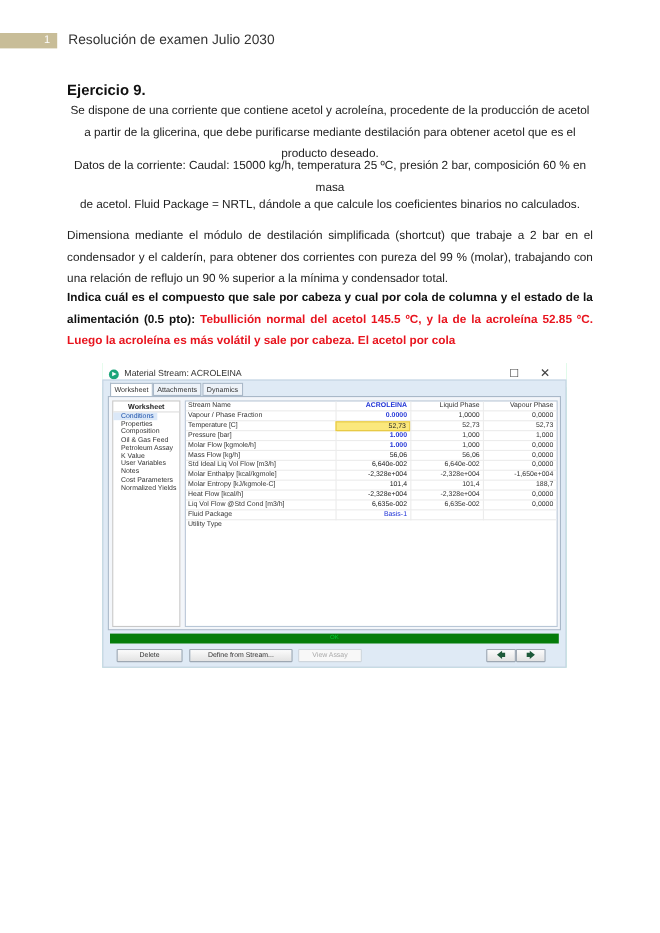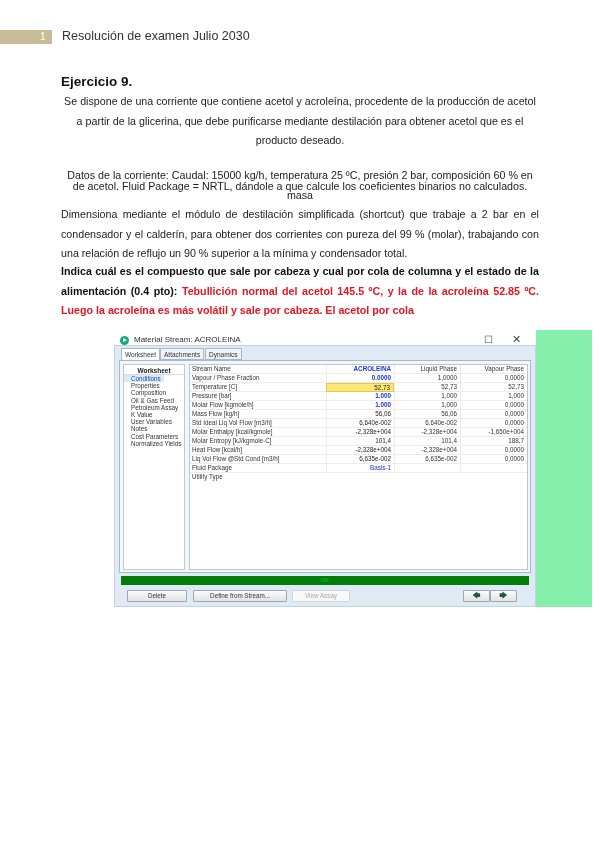--- a/index.html
+++ b/index.html
@@ -8,28 +8,28 @@
 
   .hdr-bar { position: absolute; left: 0; top: 30px; width: 52px; height: 14px; background: #c8bd98; }
   .hdr-num { position: absolute; left: 40px; top: 31px; font-size: 10px; color: #fff; }
   .hdr-title { position: absolute; left: 62px; top: 29px; font-size: 12.5px; color: #333; }
 
   .content { position: absolute; left: 61px; top: 0; width: 478px; }
   .h1 { position: absolute; top: 74px; font-size: 13.5px; font-weight: bold; color: #111; }
   .p { position: absolute; font-size: 10.7px; line-height: 19.5px; color: #222; width: 478px; text-align: center; }
   .p.justify { text-align: justify; text-align-last: left; }
   .p1 { top: 92px; }
-  .p2 { top: 166px; }
+  .p2 { top: 142px; }
   .p3 { top: 177px; }
   .p4 { top: 205px; }
   .p5 { top: 262px; font-weight: bold; color: #111; }
   .red { color: #e8141e; }
 
   
-  .dlg { position: absolute; left: 93px; top: 330px; width: 478px; height: 277px; background: #86efac; margin-left: 21px; }
+  .dlg { position: absolute; left: 93px; top: 330px; width: 422px; height: 277px; background: #86efac; }
   .dlg-title { position: absolute; left: 0; top: 0; width: 422px; height: 22px; background: #fff; }
   .app-icon { position: absolute; left: 6px; top: 6px; width: 9px; height: 9px; border-radius: 50%; background: #1ca57a; }
   .app-icon:after { content: ""; position: absolute; left: 3px; top: 2px; border-left: 4px solid #fff; border-top: 2.5px solid transparent; border-bottom: 2.5px solid transparent; }
   .dlg-title-text { position: absolute; left: 20px; top: 5px; font-size: 8px; color: #333; }
   .btn-max { position: absolute; left: 370px; top: 4px; font-size: 10px; color: #444; }
   .btn-close { position: absolute; left: 398px; top: 3px; font-size: 11px; color: #444; }
 
   .dlg-body { position: absolute; left: 0; top: 15px; width: 422px; height: 262px; background: #dfeaf5; border: 1px solid #c4d3e2; }
   .tabs { position: absolute; left: 6px; top: 2px; height: 12px; }
   .tab { position: absolute; top: 0; height: 12px; font-size: 6.5px; line-height: 11px; padding: 0 3px; background: #eef3f9; border: 1px solid #a9b8c8; color: #333; }
@@ -68,21 +68,21 @@
 <div class="hdr-bar"></div>
 <span class="hdr-num">1</span>
 <span class="hdr-title">Resolución de examen Julio 2030</span>
 
 <div class="content">
   <div class="h1">Ejercicio 9.</div>
   <div class="p p1">Se dispone de una corriente que contiene acetol y acroleína, procedente de la producción de acetol a partir de la glicerina, que debe purificarse mediante destilación para obtener acetol que es el producto deseado.</div>
   <div class="p p2">Datos de la corriente: Caudal: 15000 kg/h, temperatura 25 ºC, presión 2 bar, composición 60 % en masa</div>
   <div class="p p3">de acetol. Fluid Package = NRTL, dándole a que calcule los coeficientes binarios no calculados.</div>
   <div class="p p4 justify">Dimensiona mediante el módulo de destilación simplificada (shortcut) que trabaje a 2 bar en el condensador y el calderín, para obtener dos corrientes con pureza del 99 % (molar), trabajando con una relación de reflujo un 90 % superior a la mínima y condensador total.</div>
-  <div class="p p5 justify"><span>Indica cuál es el compuesto que sale por cabeza y cual por cola de columna y el estado de la alimentación (0.4 pto): </span><span class="red">Tebullición normal  del acetol 145.5 ºC, y la de la acroleína 52.85 ºC. Luego la acroleína es más volátil y sale por cabeza. El acetol por cola</span></div>
+  <div class="p p5 justify"><span>Indica cuál es el compuesto que sale por cabeza y cual por cola de columna y el estado de la alimentación (0.5 pto): </span><span class="red">Tebullición normal  del acetol 145.5 ºC, y la de la acroleína 52.85 ºC. Luego la acroleína es más volátil y sale por cabeza. El acetol por cola</span></div>
 </div>
 
 <div class="dlg">
   <div class="dlg-title">
     <span class="app-icon"></span>
     <span class="dlg-title-text">Material Stream: ACROLEINA</span>
     <span class="btn-max">☐</span>
     <span class="btn-close">✕</span>
   </div>
 

